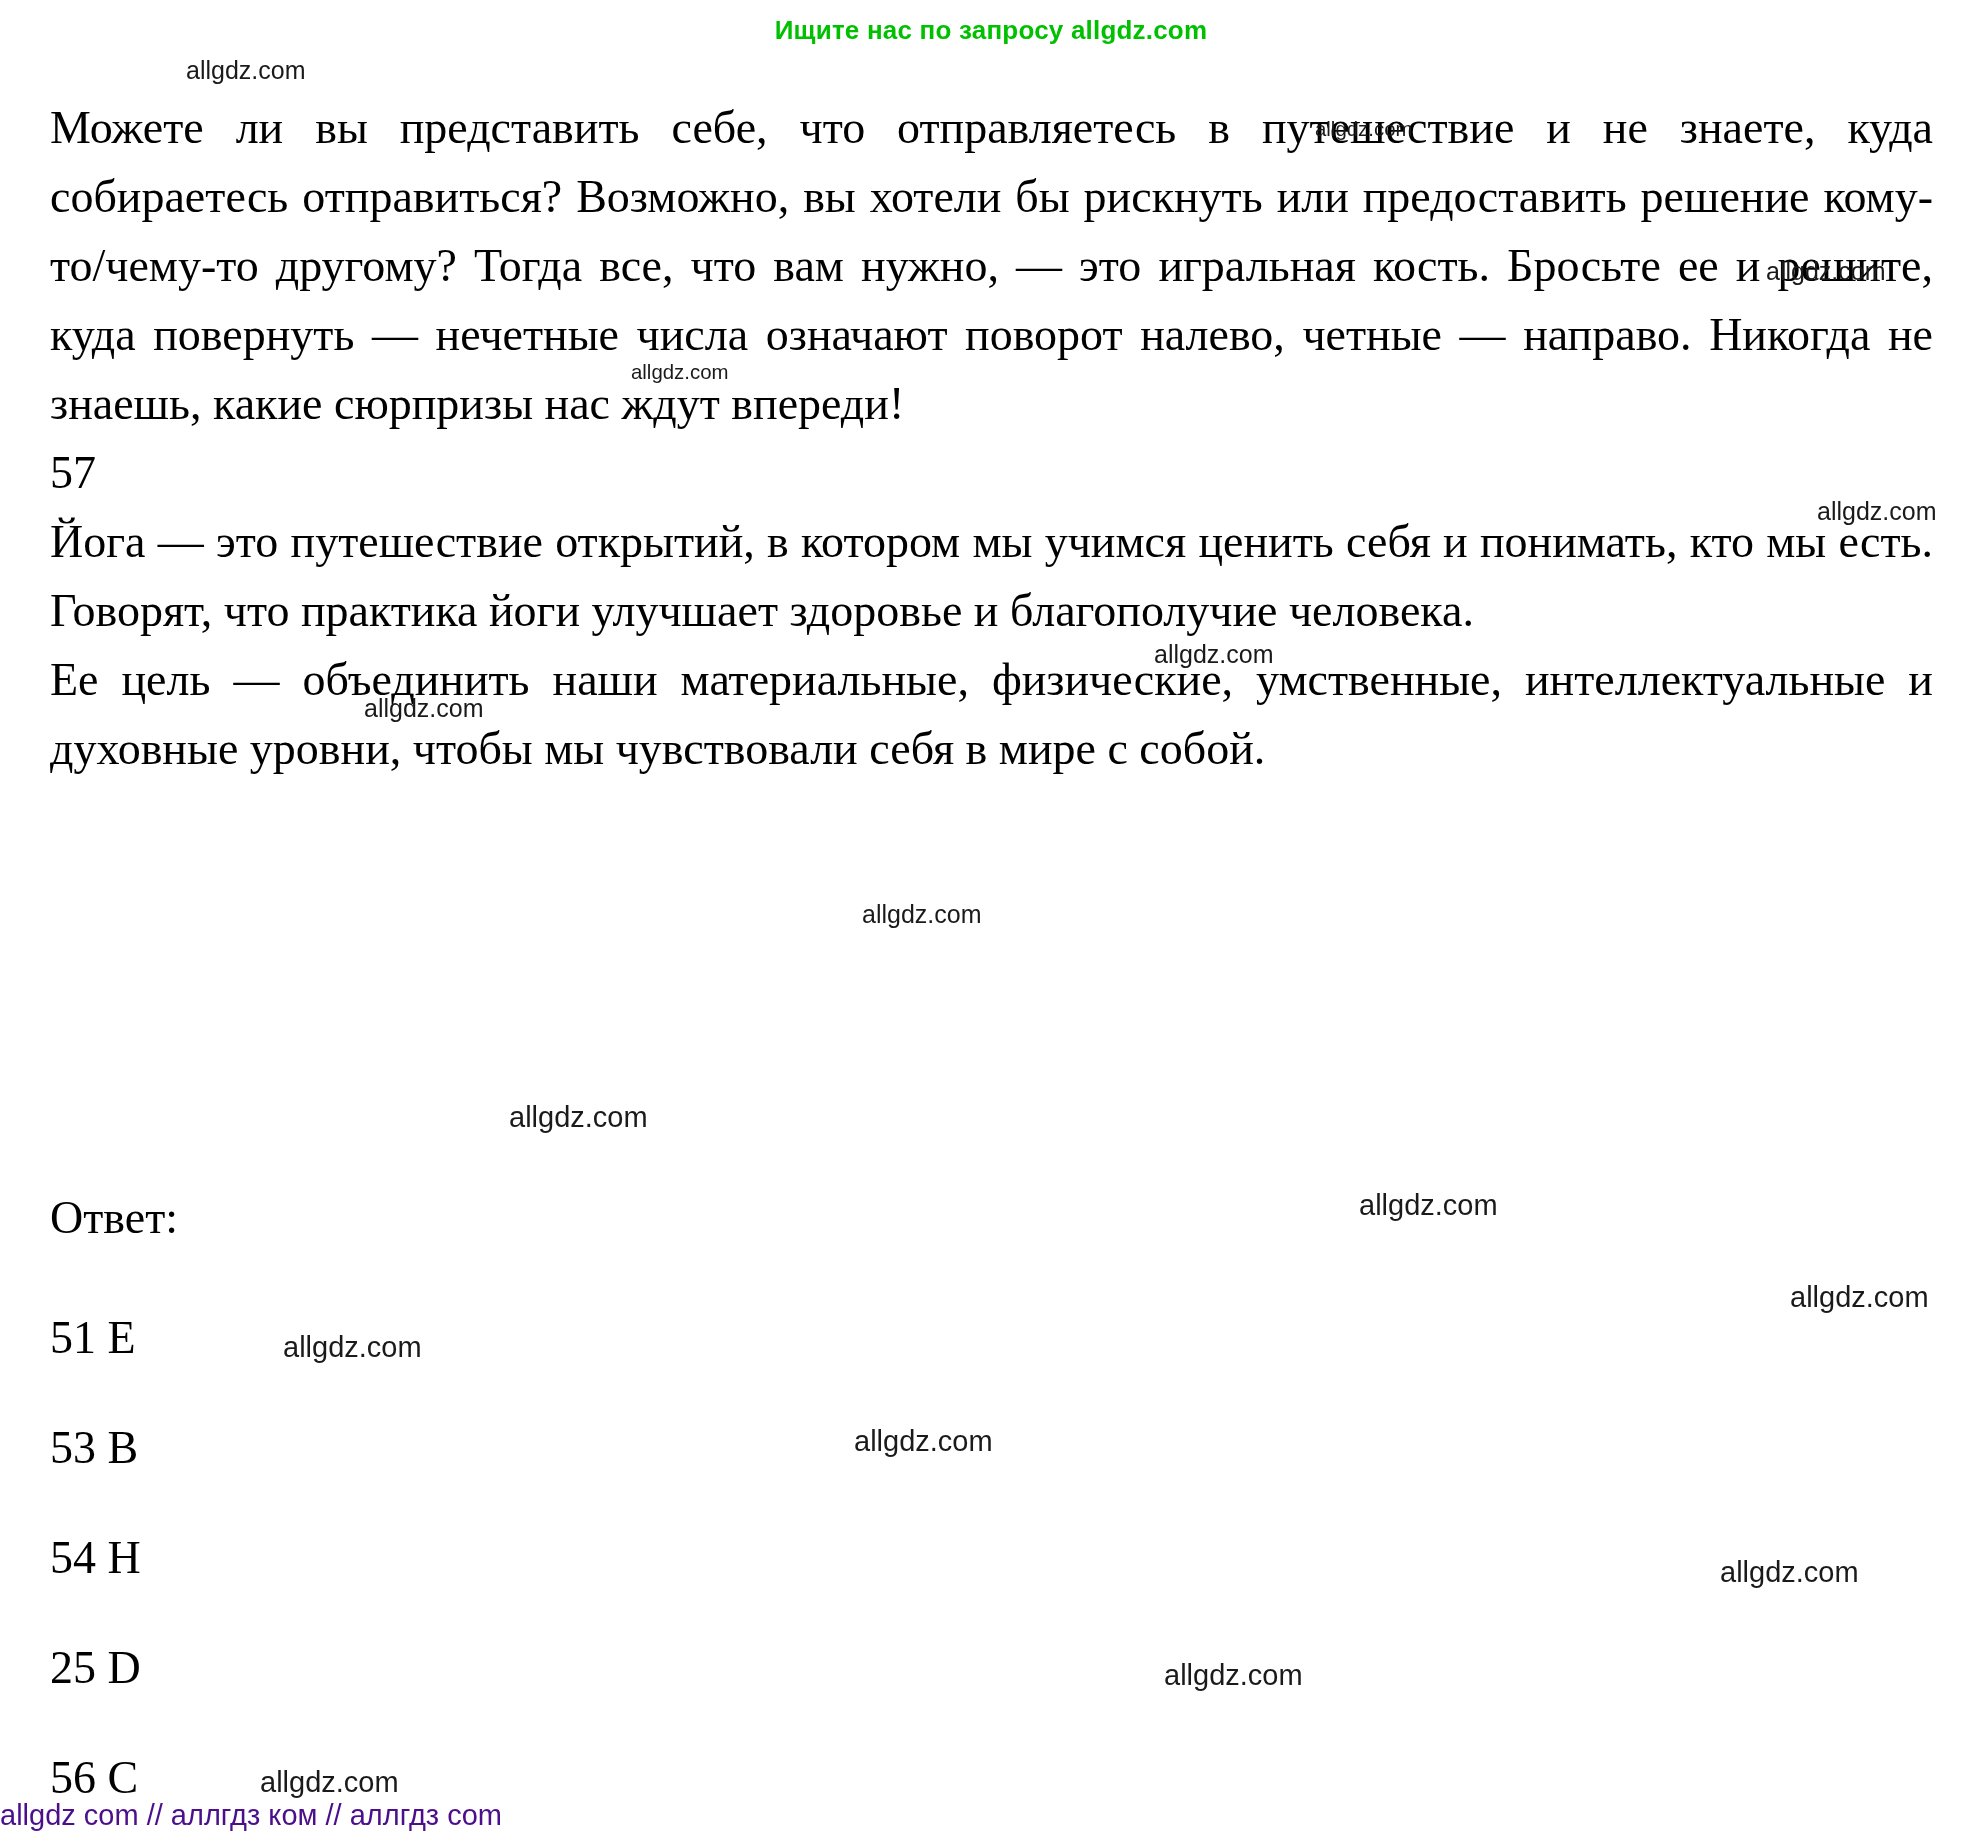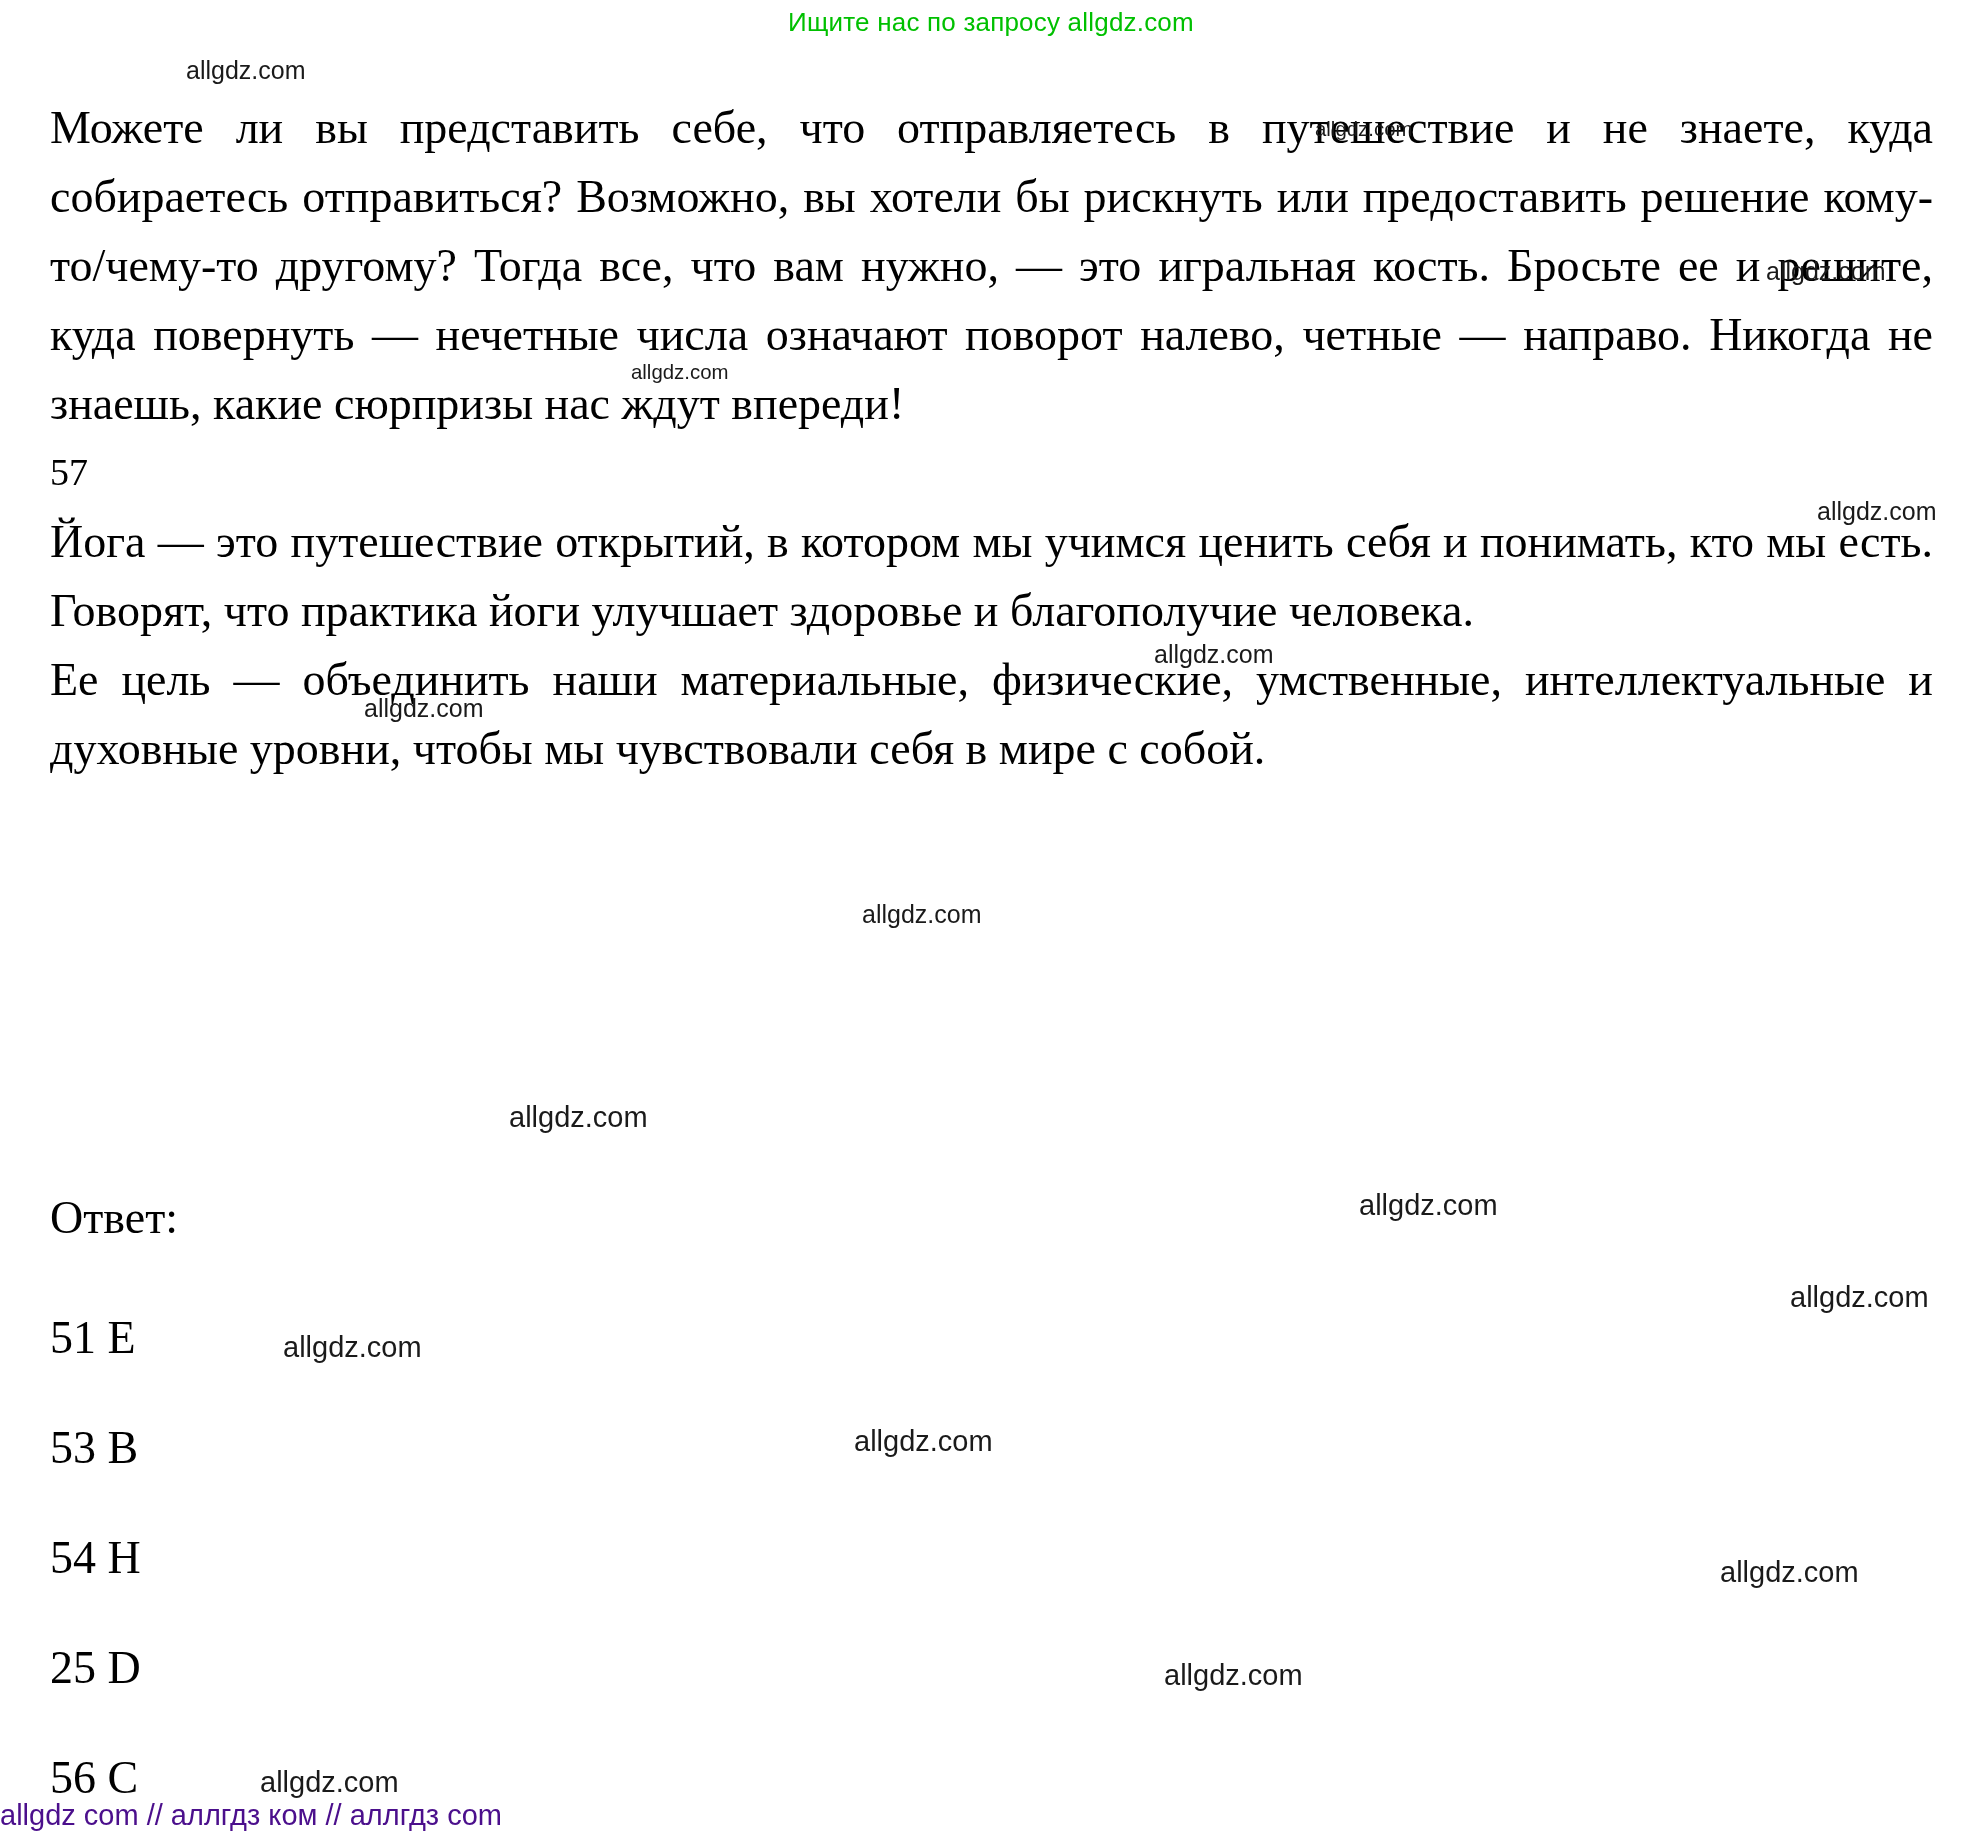--- a/index.html
+++ b/index.html
@@ -18,23 +18,23 @@
 
   
   .promo-banner {
     position: absolute;
     top: 0;
     left: 0;
     width: 1982px;
     text-align: center;
     font-family: "Liberation Sans", "DejaVu Sans", sans-serif;
     font-size: 26px;
-    font-weight: normal;
+    font-weight: bold;
     color: #00c000;
-    padding-top: 7px;
+    padding-top: 15px;
     letter-spacing: 0.2px;
     white-space: nowrap;
   }
 
   
   .article {
     position: absolute;
     left: 50px;
     top: 93px;
     width: 1883px;
@@ -45,21 +45,21 @@
     text-align: justify;
     text-justify: inter-word;
     margin: 0 0 0 0;
     letter-spacing: 0px;
     word-spacing: 0px;
   }
   .para + .para {
     margin-top: 0px;
   }
   .task-number {
-    font-size: 38px;
+    font-size: 46px;
     line-height: 69px;
     margin: 0;
     text-align: left;
   }
 
   
   .answers {
     position: absolute;
     left: 50px;
     top: 1189px;

